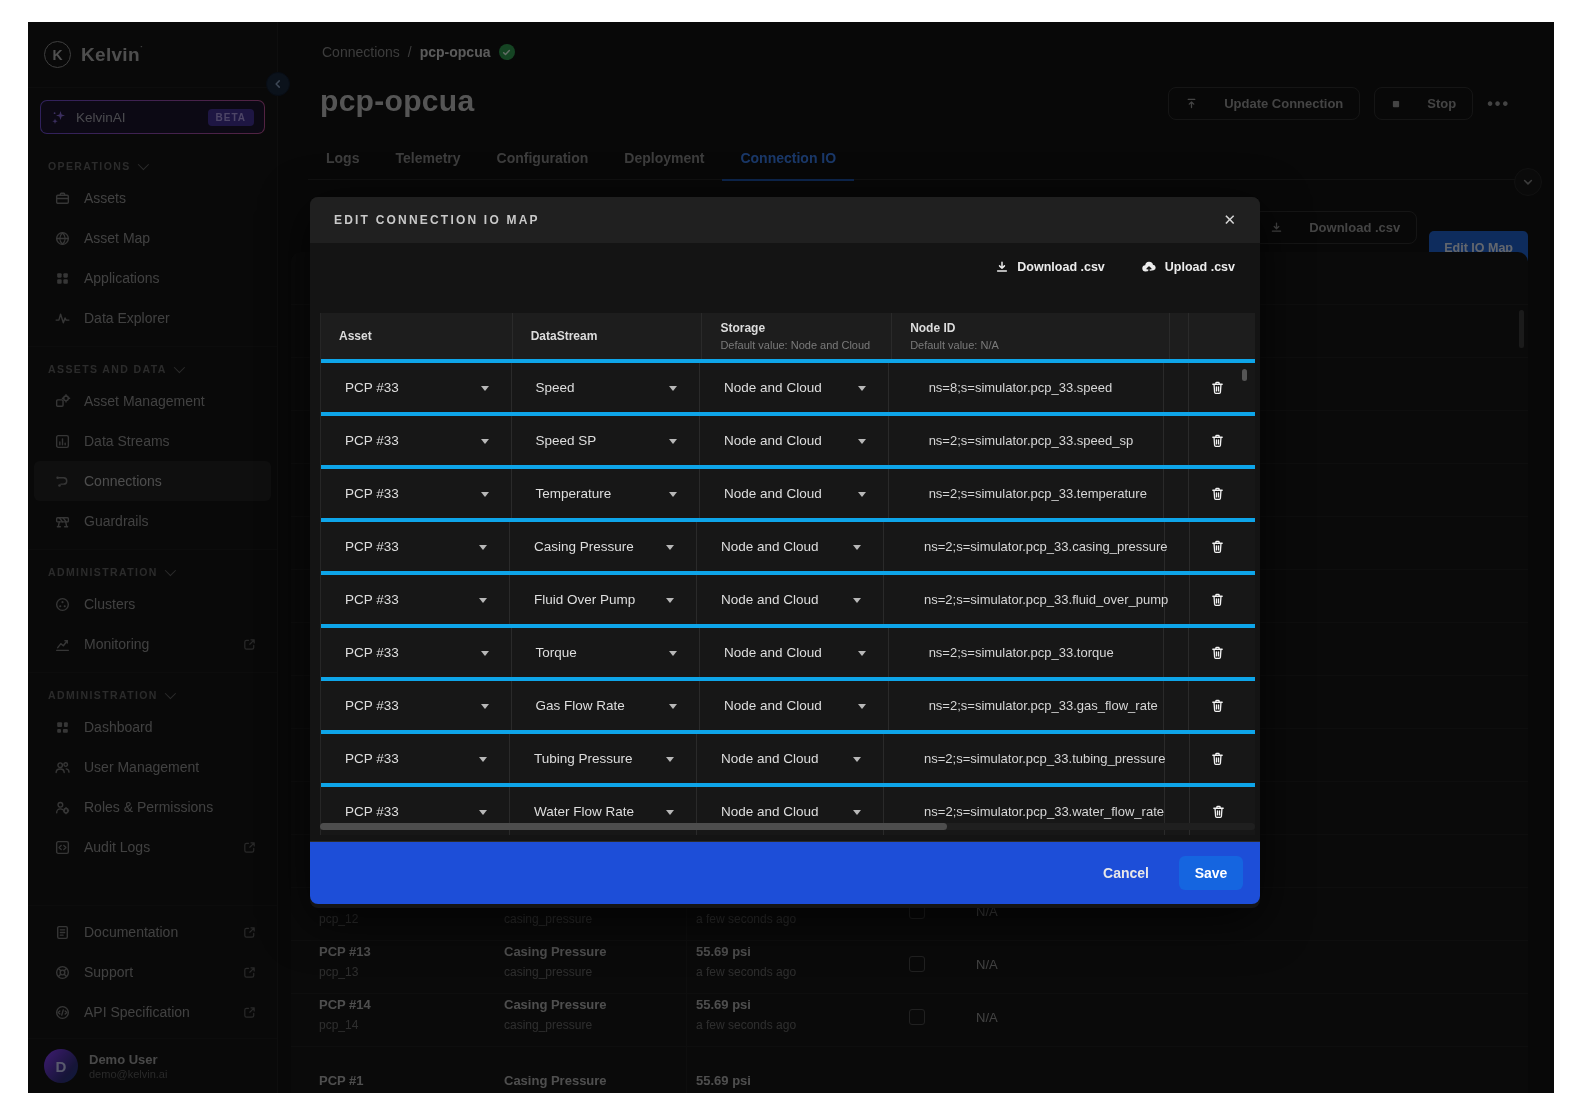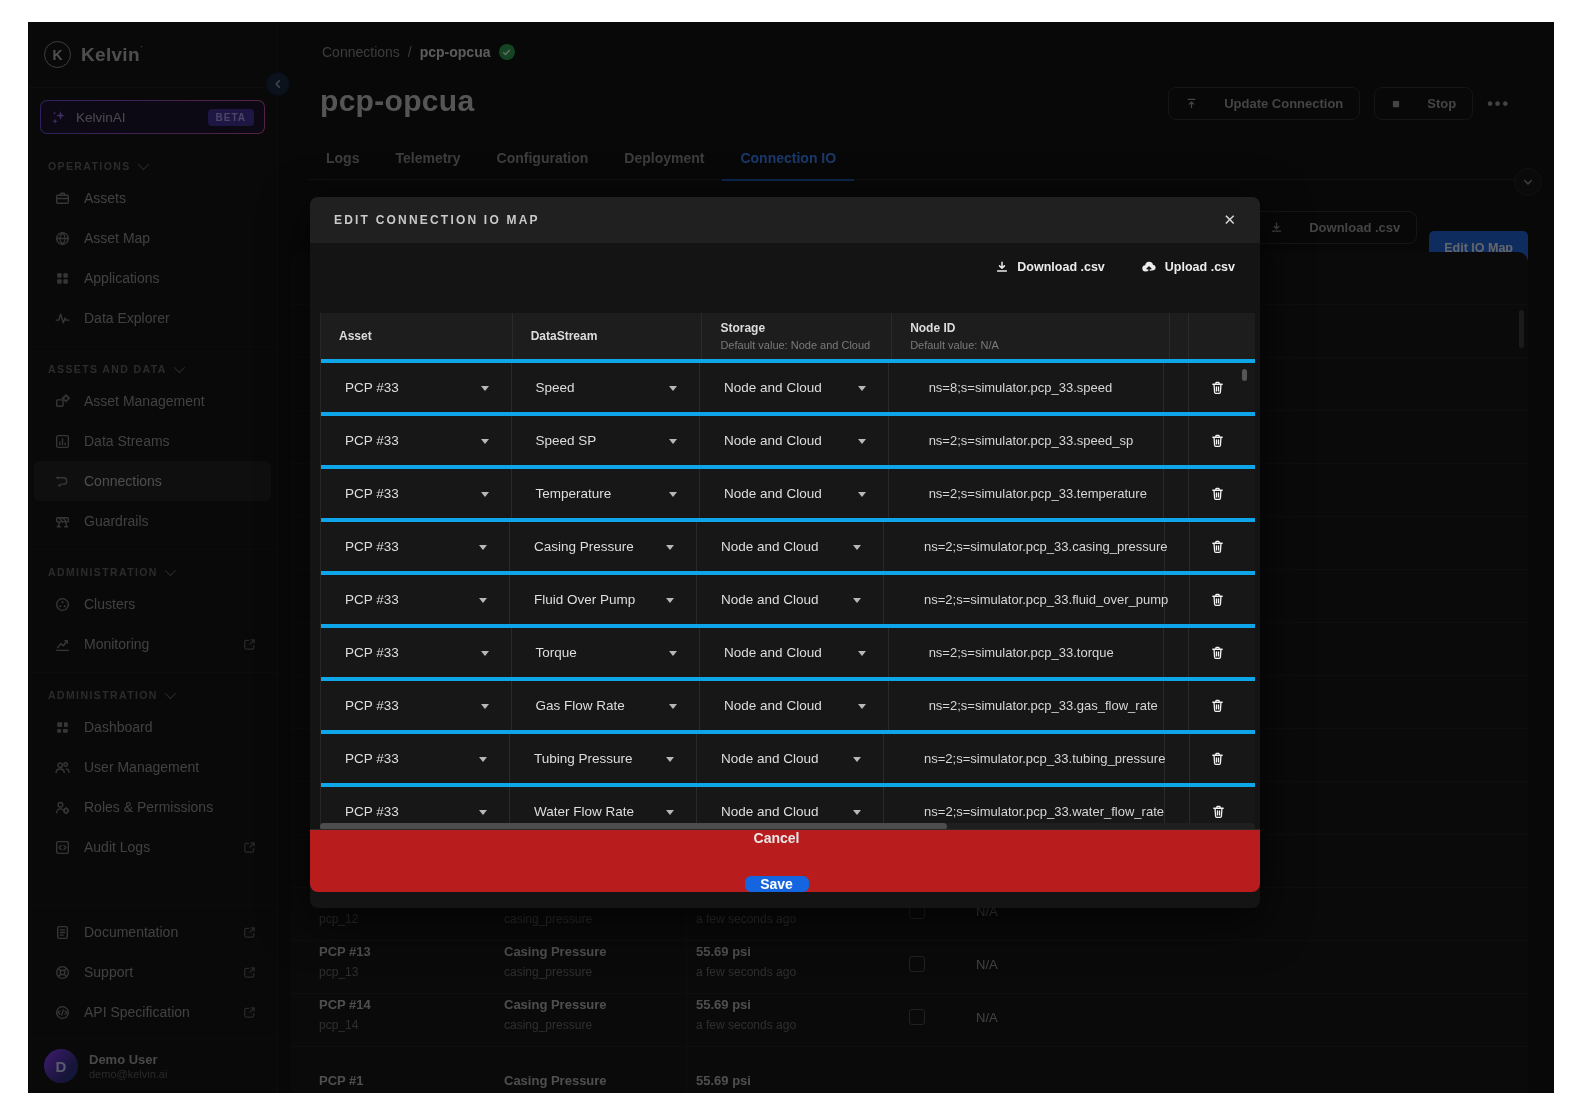--- a/index.html
+++ b/index.html
@@ -128,24 +128,24 @@
            border-left:4.5px solid transparent; border-right:4.5px solid transparent;
            border-top:5px solid #b8b8b8; }
   .trash-cell { display:flex; align-items:center; justify-content:center; padding-left:0; }
   .trash-btn { background:none; border:none; color:#f2f2f2; width:24px; height:24px; }
   .h-scroll-track { position:absolute; left:10px; top:626px; width:935px; height:7px;
                     background:#1f1f1f; border-radius:4px; }
   .h-scroll-thumb { position:absolute; left:0; top:0; width:627px; height:7px;
                     background:#4d4d4d; border-radius:4px; }
   .v-scroll-thumb { position:absolute; right:13px; top:172px; width:5px; height:12px;
                     background:#555; border-radius:3px; }
-  .modal-footer { position:absolute; left:0; right:0; bottom:16px; height:63px;
-                  border-top:1px solid #2a2a2a; background:#b91c1c; border-radius:0 0 8px 8px;
+  .modal-footer { position:absolute; left:0; right:0; bottom:4px; height:63px;
+                  border-top:1px solid #2a2a2a; background:#1d4ed8; border-radius:0 0 8px 8px;
                   display:flex; align-items:center; justify-content:flex-end; gap:30px;
-                  padding-right:17px;flex-direction:column; }
+                  padding-right:17px; }
   .cancel-btn { background:none; border:none; color:#e8e8e8; font-size:14px; font-weight:bold;
                 font-family:inherit; }
   .save-btn { background:#1565e0; border:none; border-radius:6px; color:#ffffff; width:64px;
               height:34px; font-size:14px; font-weight:bold; font-family:inherit; }
   svg { display:block; }
 </style>
 </head>
 <body>
 
 <div class="app">

